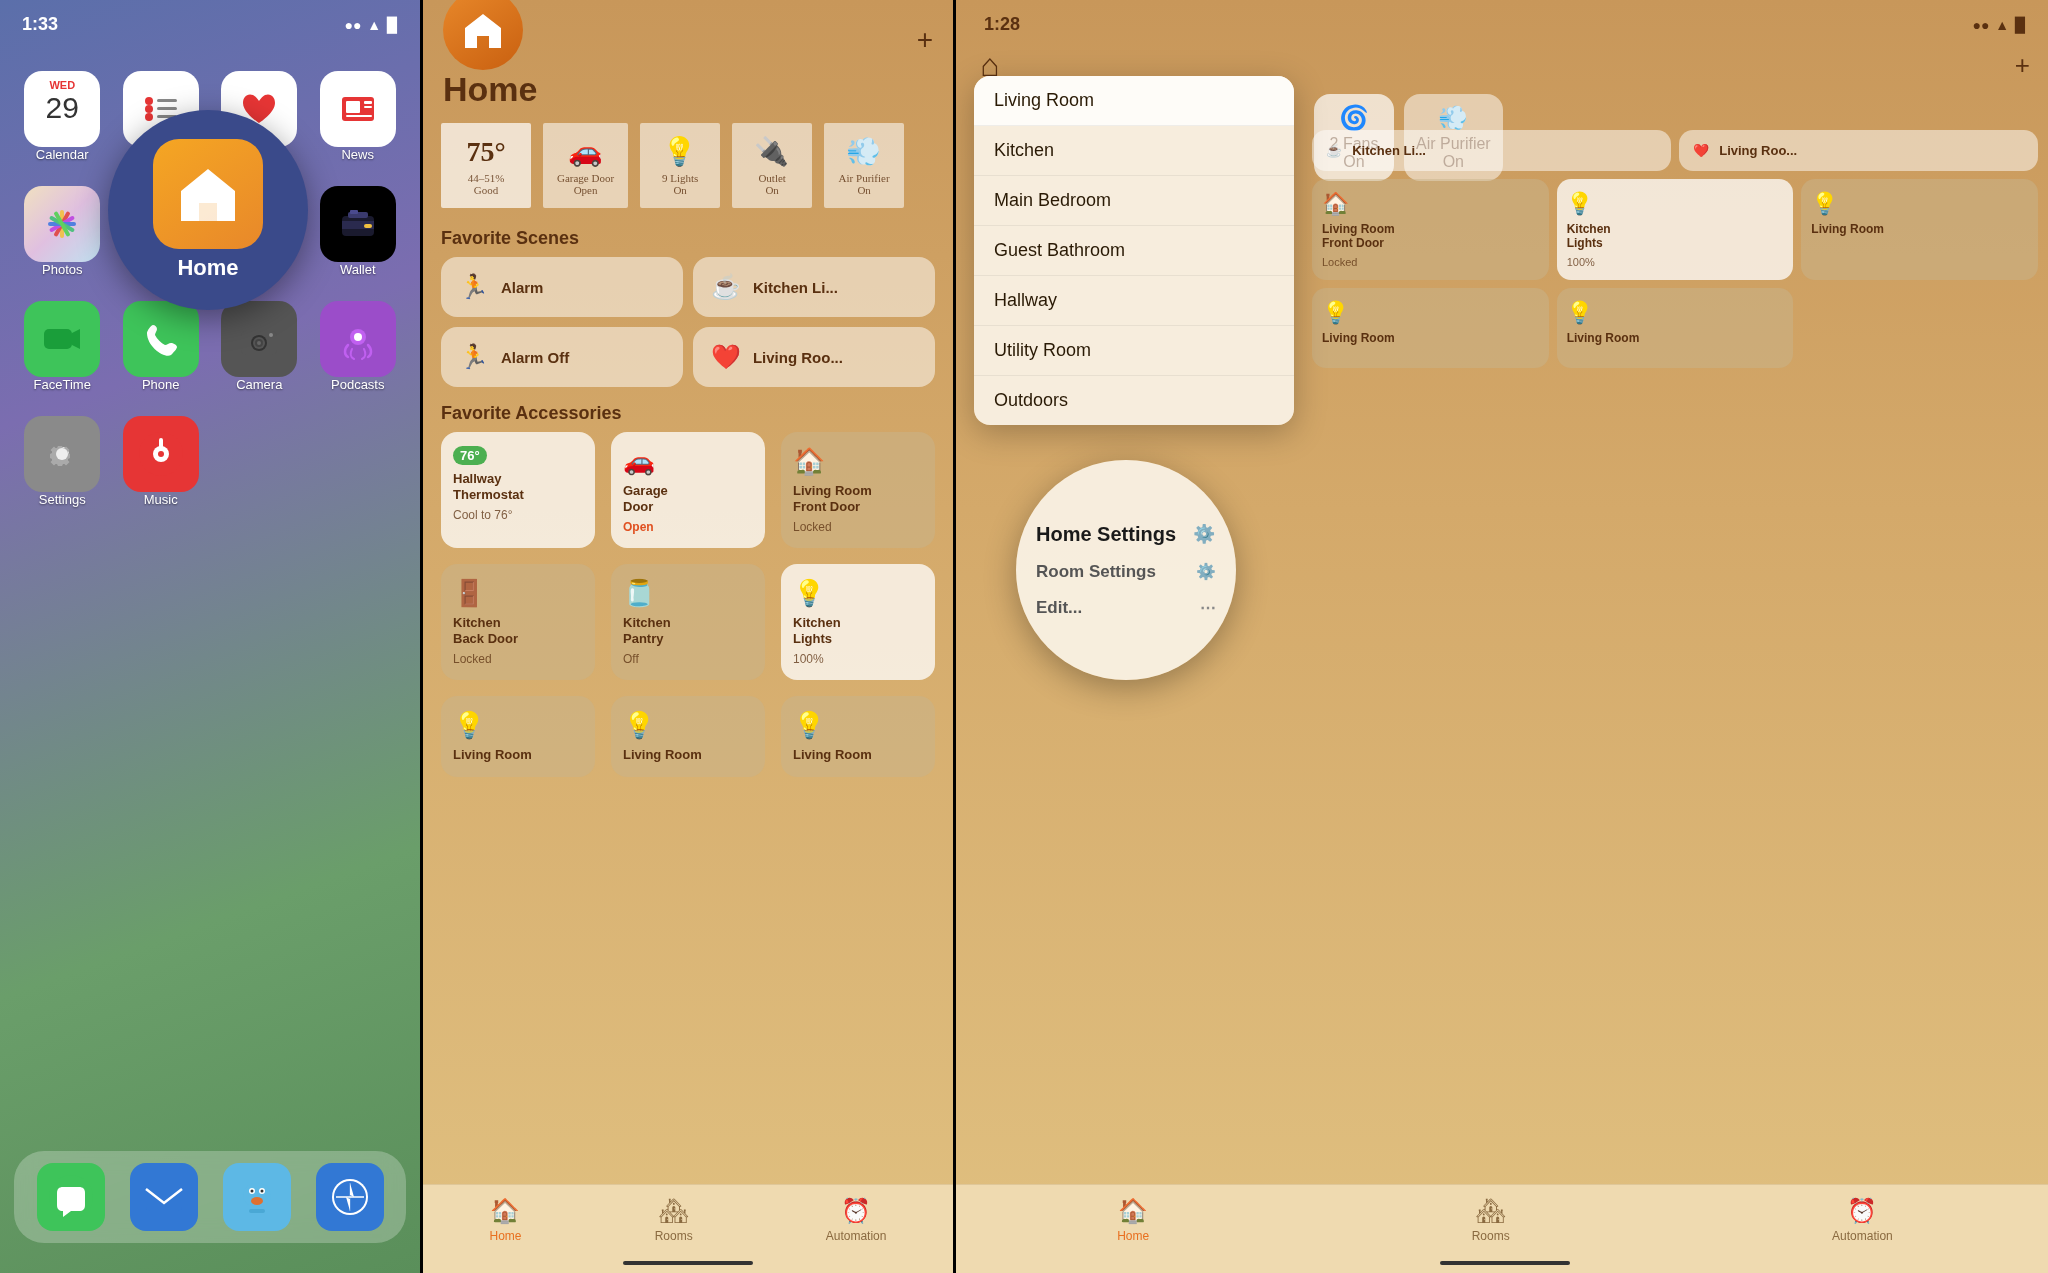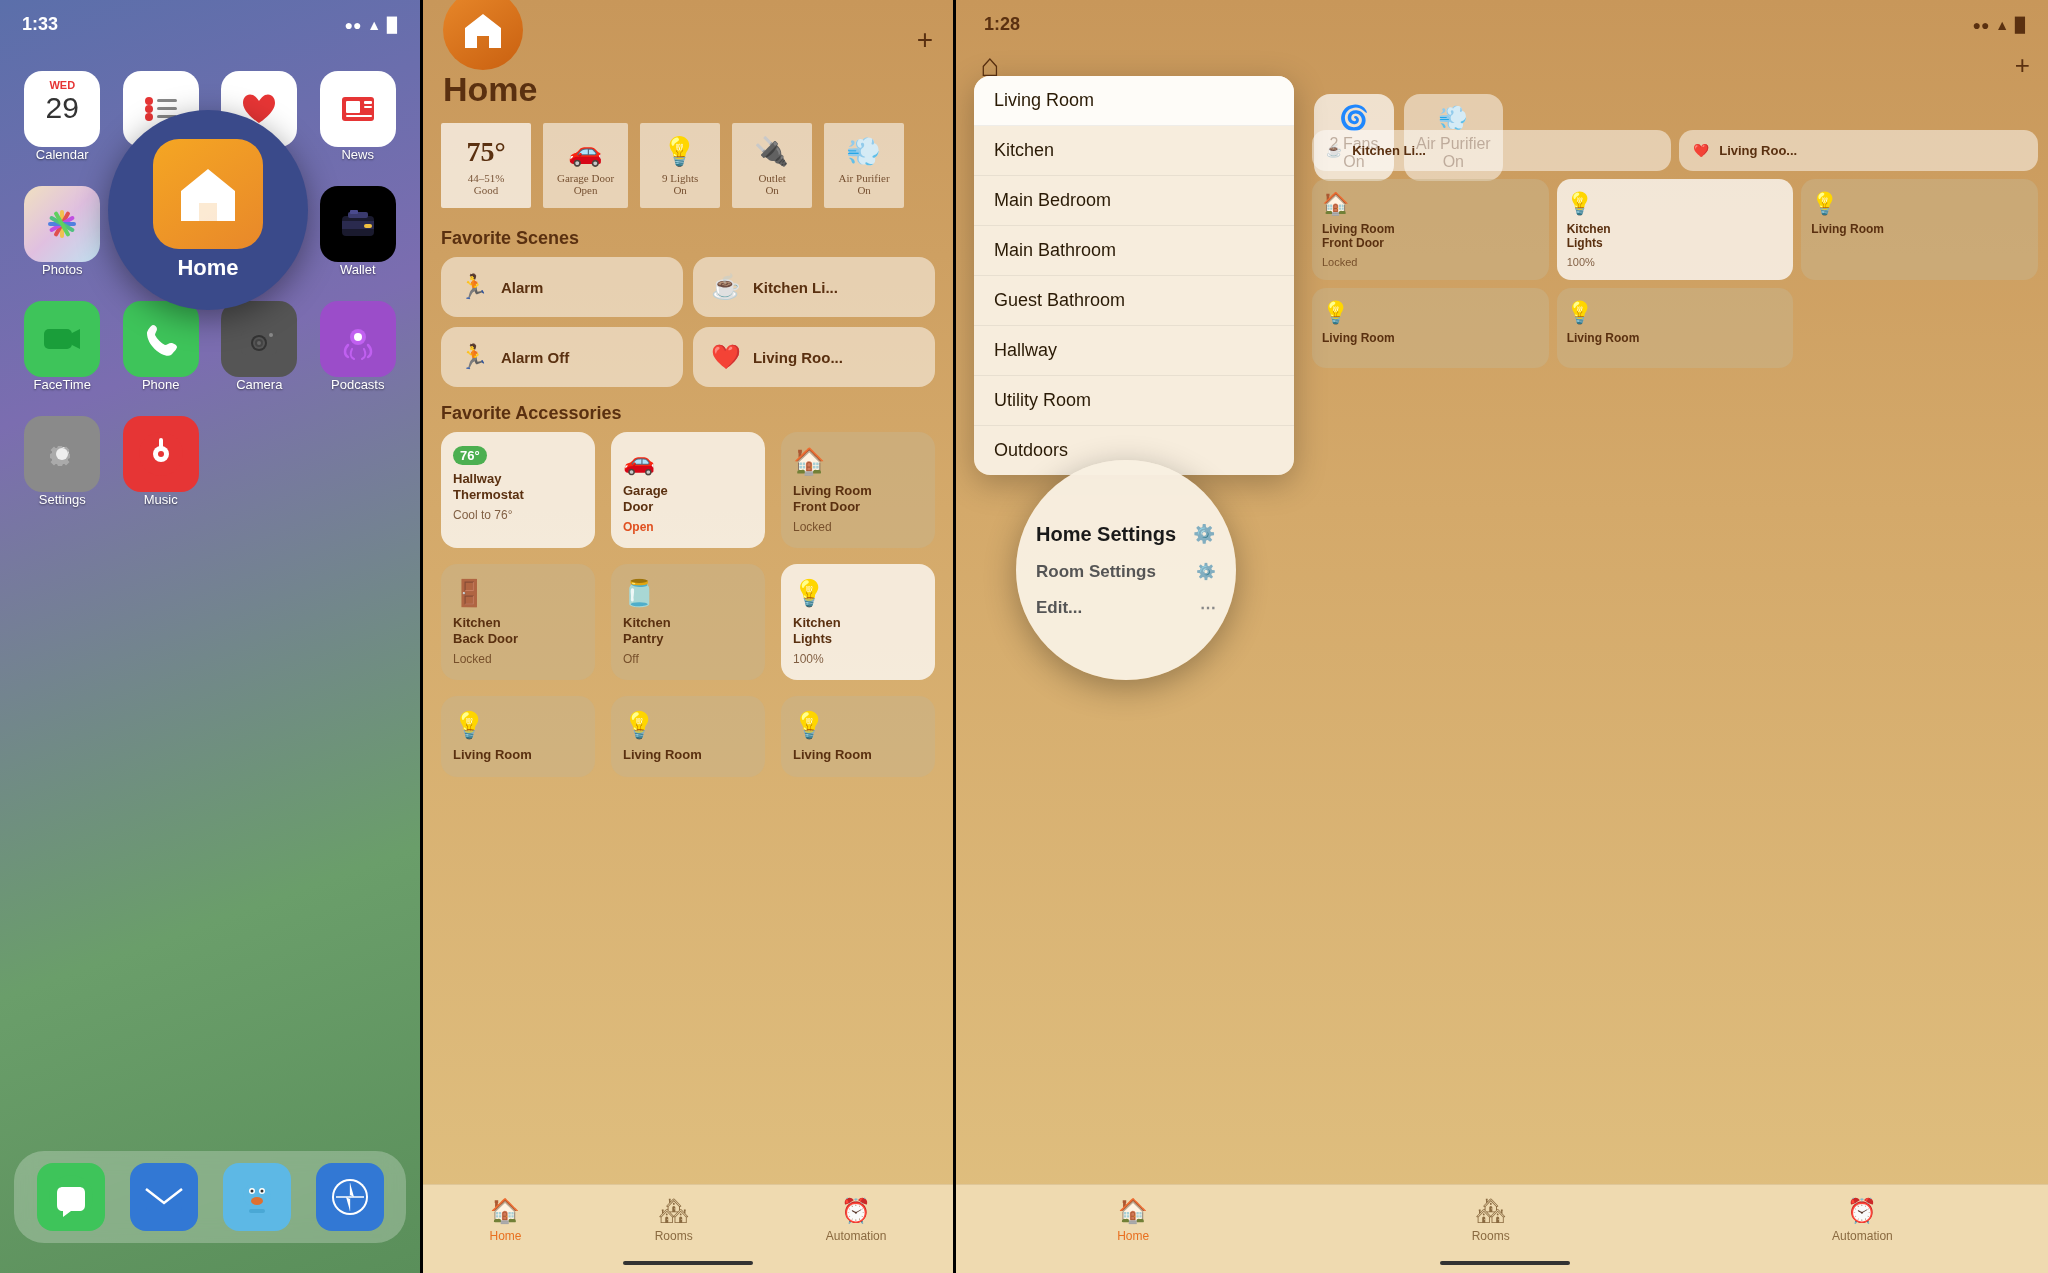--- a/index.html
+++ b/index.html
@@ -853,21 +853,20 @@
         <span class="acc-icon">💡</span>
         <span class="acc-name">Living Room</span>
       </div>
     </div>
   </div>
 
   <div class="dropdown-menu">
     <div class="dropdown-item active">Living Room</div>
     <div class="dropdown-item">Kitchen</div>
     <div class="dropdown-item">Main Bedroom</div>
-    <div class="dropdown-item">Main Bathroom</div>
     <div class="dropdown-item">Guest Bathroom</div>
     <div class="dropdown-item">Hallway</div>
     <div class="dropdown-item">Utility Room</div>
     <div class="dropdown-item">Outdoors</div>
   </div>
 
   <div class="context-circle">
     <div class="context-item">
       <span>Home Settings</span>
       <span style="font-size:18px;color:#888;">⚙️</span>

